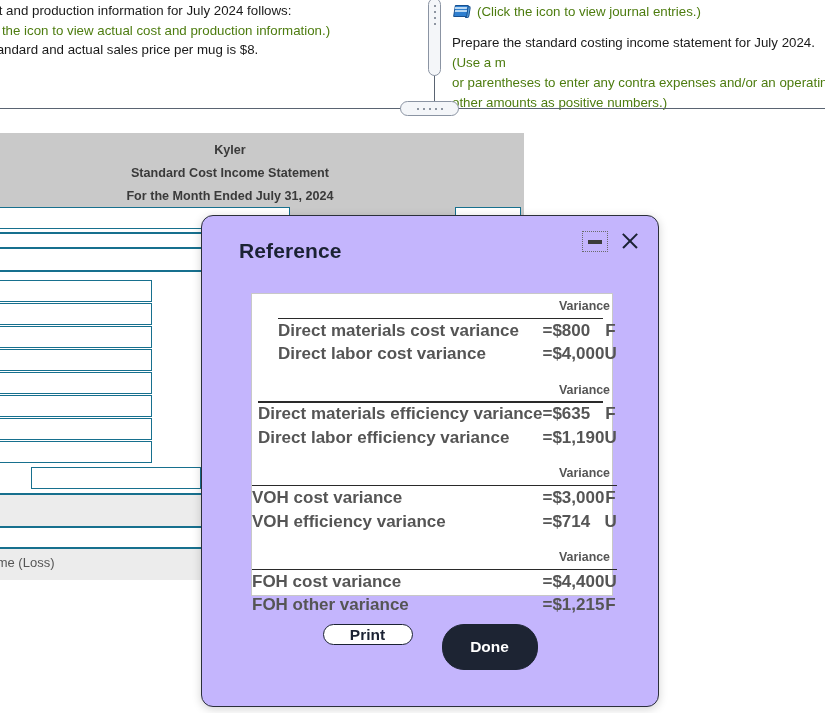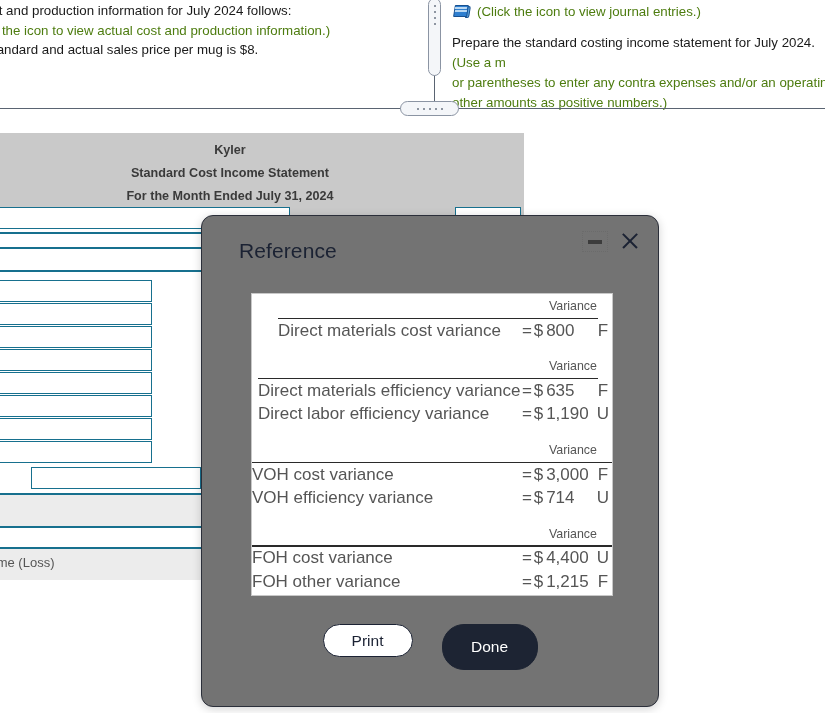--- a/index.html
+++ b/index.html
@@ -97,23 +97,24 @@
 
   
   .hdr-in-a { position:absolute; left:-64px; top:90px; width:354px; height:22px; border:1.6px solid #17708e; background:#fff; }
   .hdr-in-b { position:absolute; left:455px; top:90px; width:66px;  height:22px; border:1.6px solid #17708e; background:#fff; }
   .hdr-strip { position:absolute; left:-64px; top:88px; width:588px; height:26px; background:#ececec; z-index:-1; }
 
   
   .backdrop { position:absolute; inset:0; background:transparent; }
   .dialog {
     position:absolute; left:201px; top:215px; width:458px; height:492px;
-    background:#737373; border:1.5px solid #2b2f3a; border-radius:12px;
+    background:#c4b5fd; border:1.5px solid #2b2f3a; border-radius:12px;
     box-shadow:0 2px 10px rgba(0,0,0,.18);
     overflow:hidden;
+    font-weight:bold;
   }
   .dlg-title {
     position:absolute; left:37px; top:23px;
     font-size:21px; color:#1b2233; letter-spacing:.1px;
   }
   .dlg-min {
     position:absolute; right:50px; top:15px; width:26px; height:21px;
     border:1px dotted #6b6b6b; display:flex; align-items:center; justify-content:center;
     background:transparent; cursor:pointer;
   }
@@ -146,21 +147,21 @@
   .c-val   { text-align:left; width:54px; padding-right:2px; }
   .c-fu    { text-align:center; width:26px; }
   .spacer td { height:12px; }
 
   .btnrow { position:absolute; left:0; right:0; top:408px; display:flex; justify-content:center; gap:29px; }
   .btn {
     font-size:15.5px; border-radius:22px; cursor:pointer;
     display:flex; align-items:center; justify-content:center;
     font-family:"Liberation Sans", sans-serif;
   }
-  .btn-print { width:90px; height:33px; background:#fff; border:1.4px solid #1b2233; color:#1b2233; }
+  .btn-print { width:90px; height:21px; background:#fff; border:1.4px solid #1b2233; color:#1b2233; }
   .btn-done  { width:96px; height:46px; background:#1d2433; border:1.4px solid #1d2433; color:#fff; }
 </style>
 </head>
 <body>
 
 <div id="root">
 
   <div class="pane-left">
     <div class="ptext ln1">al cost and production information for July 2024 follows:</div>
     <div class="ptext ln2 green">(Click the icon to view actual cost and production information.)</div>
@@ -266,20 +267,27 @@
                   <div class="bar"></div>
                 </td>
               </tr>
               <tr>
                 <td class="c-name" style="padding-left:26px">Direct materials cost variance</td>
                 <td class="c-eq">=</td>
                 <td class="c-dollar">$</td>
                 <td class="c-val">800</td>
                 <td class="c-fu">F</td>
               </tr>
+              <tr>
+                <td class="c-name" style="padding-left:26px">Direct labor cost variance</td>
+                <td class="c-eq">=</td>
+                <td class="c-dollar">$</td>
+                <td class="c-val">4,000</td>
+                <td class="c-fu">U</td>
+              </tr>
               <tr class="spacer">
                 <td colspan="5"></td>
               </tr>
               <tr class="vhead">
                 <td></td>
                 <td></td>
                 <td colspan="3" class="vh" style="text-align:center">Variance</td>
               </tr>
               <tr class="ruler">
                 <td colspan="5" style="padding:0 14px 0 6px;">

